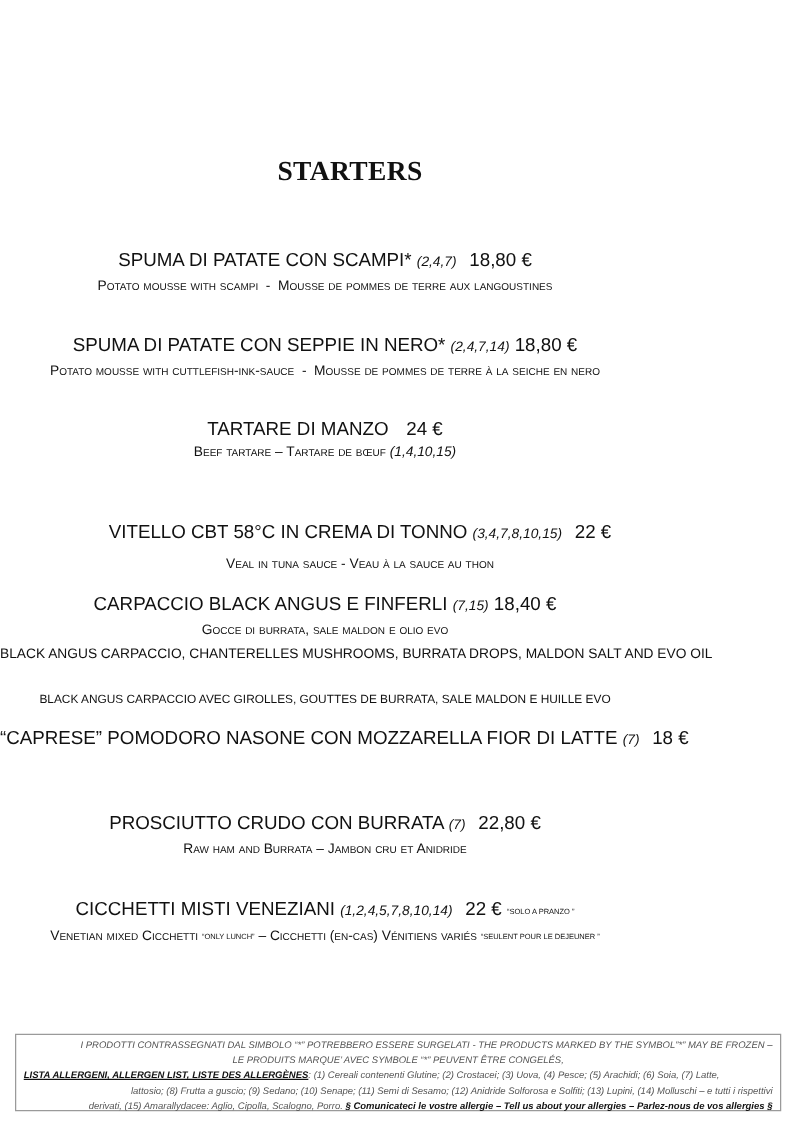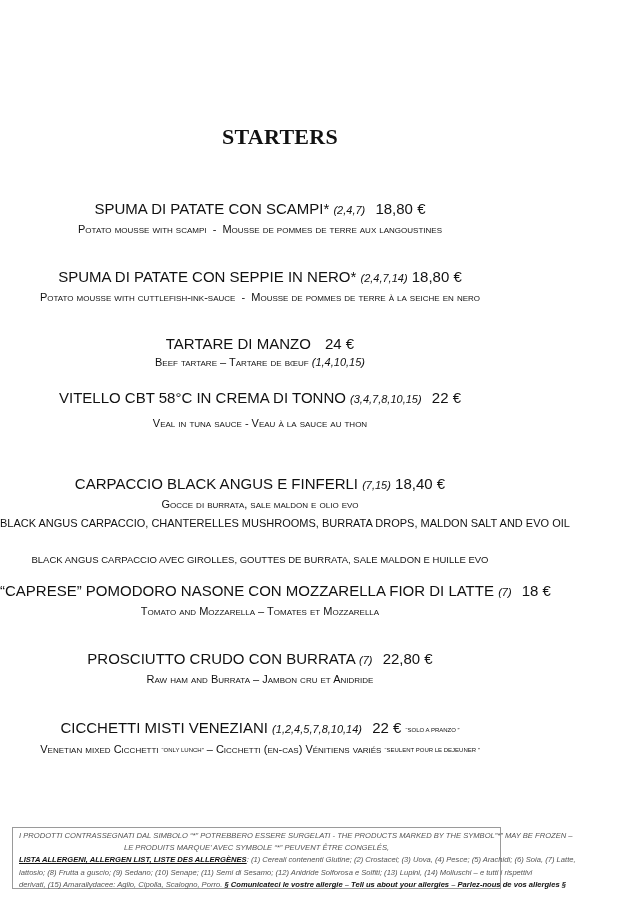--- a/index.html
+++ b/index.html
@@ -63,21 +63,21 @@
       font-variant: normal;
       text-transform: uppercase;
     }
     .sp { display: inline-block; width: 10px; }
     .sp-s { display: inline-block; width: 6px; }
 
     .footer {
       position: absolute;
       left: 12px;
       top: 827px;
-      width: 489px;
+      width: 613px;
       height: 62px;
       border: 1px solid #9a9a9a;
       box-sizing: border-box;
       padding: 2px 6px 0 6px;
       font-size: 7.6px;
       line-height: 12.2px;
       font-style: italic;
       color: #555555;
     }
     .footer .line { white-space: nowrap; }
@@ -117,21 +117,21 @@
   <div class="name">
     <span>TARTARE DI MANZO</span><span class="sp"></span>
     <span class="price">24 €</span>
   </div>
   <div class="sub">
     <span>Beef tartare – Tartare de bœuf</span>
     <span class="allergens" style="font-variant:normal;">(1,4,10,15)</span>
   </div>
 </div>
 
-<div class="item" style="top:388px;">
+<div class="item" style="top:416px;margin-left:28px;">
   <div class="name">
     <span>VITELLO CBT 58°C IN CREMA DI TONNO</span>
     <span class="allergens">(3,4,7,8,10,15)</span><span class="sp-s"></span>
     <span class="price">22 €</span>
   </div>
   <div class="sub" style="margin-top:5px;">Veal in tuna sauce - Veau à la sauce au thon</div>
 </div>
 
 <div class="item" style="top:474px;">
   <div class="name">
@@ -143,21 +143,20 @@
   <div class="sub caps" style="font-size:11px;">BLACK ANGUS CARPACCIO, CHANTERELLES MUSHROOMS, BURRATA DROPS, MALDON SALT AND EVO OIL</div>
   <div class="sub caps" style="font-size:9.5px; margin-top:17px;">BLACK ANGUS CARPACCIO AVEC GIROLLES, GOUTTES DE BURRATA, SALE MALDON E HUILLE EVO</div>
 </div>
 
 <div class="item" style="top:581px;">
   <div class="name">
     <span>“CAPRESE” POMODORO NASONE CON MOZZARELLA FIOR DI LATTE</span>
     <span class="allergens">(7)</span><span class="sp-s"></span>
     <span class="price">18 €</span>
   </div>
-  <div class="sub">Tomato and Mozzarella – Tomates et Mozzarella</div>
 </div>
 
 <div class="item" style="top:649px;">
   <div class="name">
     <span>PROSCIUTTO CRUDO CON BURRATA</span>
     <span class="allergens">(7)</span><span class="sp-s"></span>
     <span class="price">22,80 €</span>
   </div>
   <div class="sub">Raw ham and Burrata – Jambon cru et Anidride</div>
 </div>

